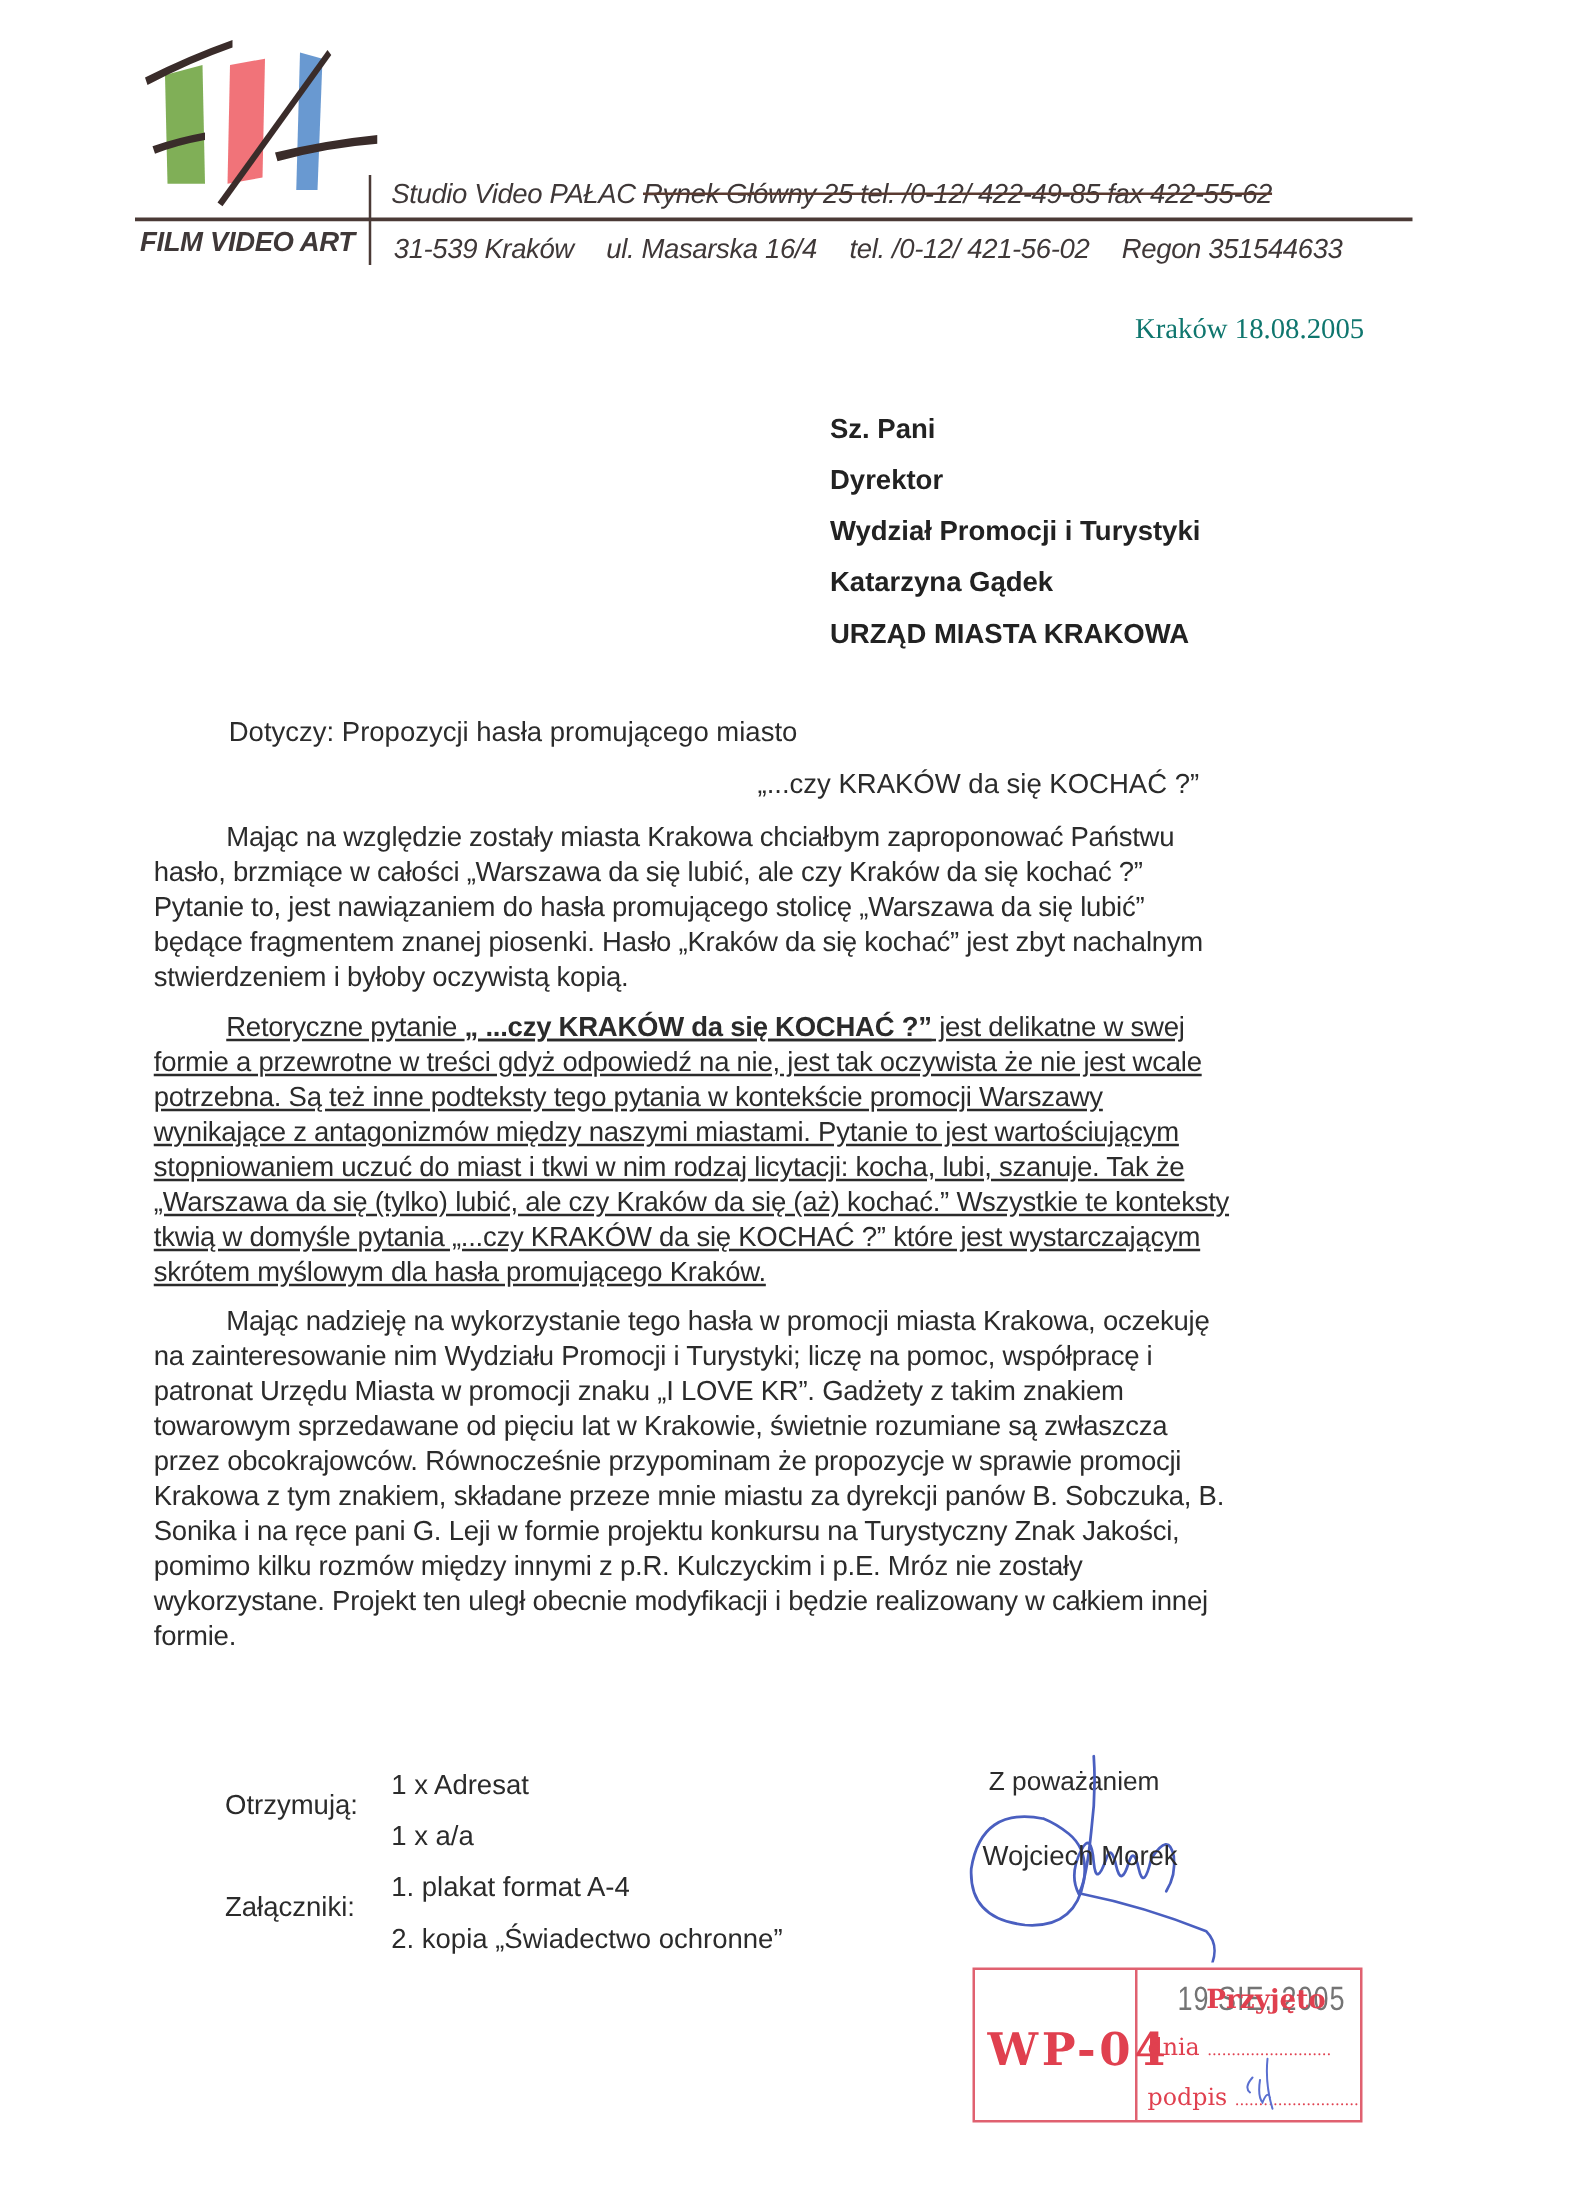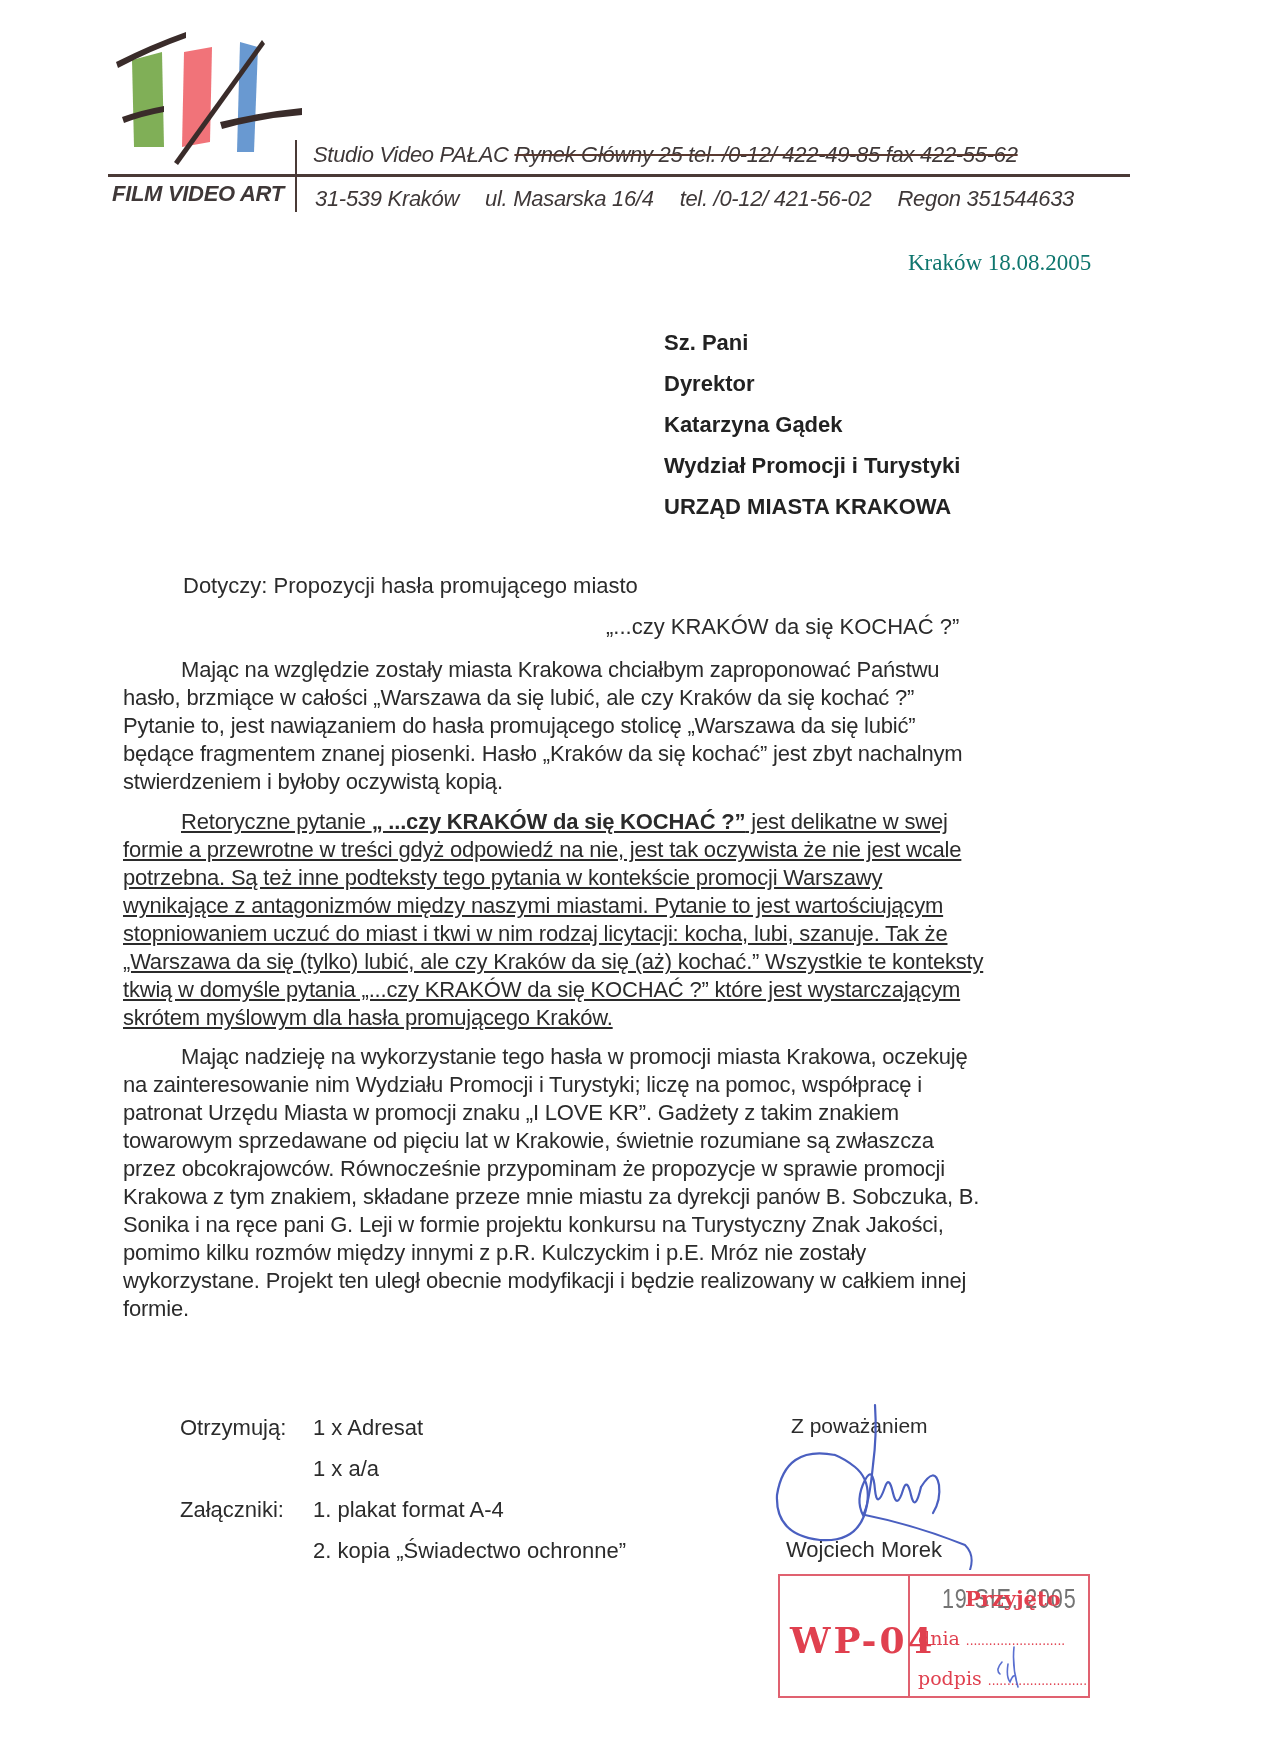--- a/index.html
+++ b/index.html
@@ -34,23 +34,23 @@
   .para .indent { display: inline-block; width: 58px; }
   .p1 { top: 656px; }
   .p2 { top: 808px; text-decoration: underline; }
   .p3 { top: 1043px; }
   .para .line { display: block; white-space: nowrap; }
   .emph { font-weight: bold; text-decoration: underline; }
 
   
   .dist { left: 180px; top: 1415px; font-size: 22px; color: #2b2b2b; }
   .dist .row { height: 41px; display: flex; }
-  .dist .lbl { display: inline-block; width: 133px; }
+  .dist .lbl { display: inline-block; width: 133px; margin-top: 16px; }
   .closing { left: 791px; top: 1414px; font-size: 21px; color: #2b2b2b; }
-  .sign-name { left: 786px; top: 1537px; font-size: 22px; color: #2b2b2b; }
+  .sign-name { left: 786px; top: 1472px; font-size: 22px; color: #2b2b2b; }
   .signature { left: 765px; top: 1395px; width: 230px; height: 175px; }
 
   
   .stamp { left: 778px; top: 1574px; width: 312px; height: 124px; border: 2px solid #e06170; box-sizing: border-box; }
   .stamp .divider { position: absolute; left: 128px; top: 0; bottom: 0; width: 2px; background: #e06170; }
   .stamp .code { position: absolute; left: 10px; top: 43px; font-family: "DejaVu Serif", serif; font-weight: bold; font-size: 36px; color: #e0404f; letter-spacing: 3px; }
   .stamp .received { position: absolute; left: 185px; top: 10px; font-family: "DejaVu Serif", serif; font-weight: bold; font-size: 21px; color: #e0404f; }
   .stamp .datestamp { position: absolute; left: 162px; top: 8px; font-family: "Liberation Sans Narrow", "Liberation Sans", sans-serif; font-size: 27px; color: rgba(70,70,70,0.75); letter-spacing: 1px; transform: scaleX(0.8); transform-origin: left; white-space: nowrap; }
   .stamp .field { position: absolute; left: 138px; font-family: "DejaVu Serif", serif; font-size: 19px; color: #e0404f; white-space: nowrap; }
   .stamp .field .dots { letter-spacing: 0; font-size: 12px; }
@@ -92,22 +92,22 @@
   <span>ul. Masarska 16/4</span>
   <span>tel. /0-12/ 421-56-02</span>
   <span>Regon 351544633</span>
 </div>
 
 <div class="abs date">Kraków 18.08.2005</div>
 
 <div class="abs recipient">
   <div>Sz. Pani</div>
   <div>Dyrektor</div>
+  <div>Wydział Promocji i Turystyki</div>
   <div>Katarzyna Gądek</div>
-  <div>Wydział Promocji i Turystyki</div>
   <div>URZĄD MIASTA KRAKOWA</div>
 </div>
 
 <div class="abs subject">Dotyczy: Propozycji hasła promującego miasto</div>
 <div class="abs slogan">„...czy KRAKÓW da się KOCHAĆ ?”</div>
 
 <div class="abs para p1">
   <span class="line"><span class="indent"></span><span>Mając na względzie zostały miasta Krakowa chciałbym zaproponować Państwu</span></span>
   <span class="line">hasło, brzmiące w całości  „Warszawa da się lubić, ale czy Kraków da się kochać ?”</span>
   <span class="line">Pytanie to, jest nawiązaniem do hasła promującego stolicę „Warszawa da się lubić”</span>

